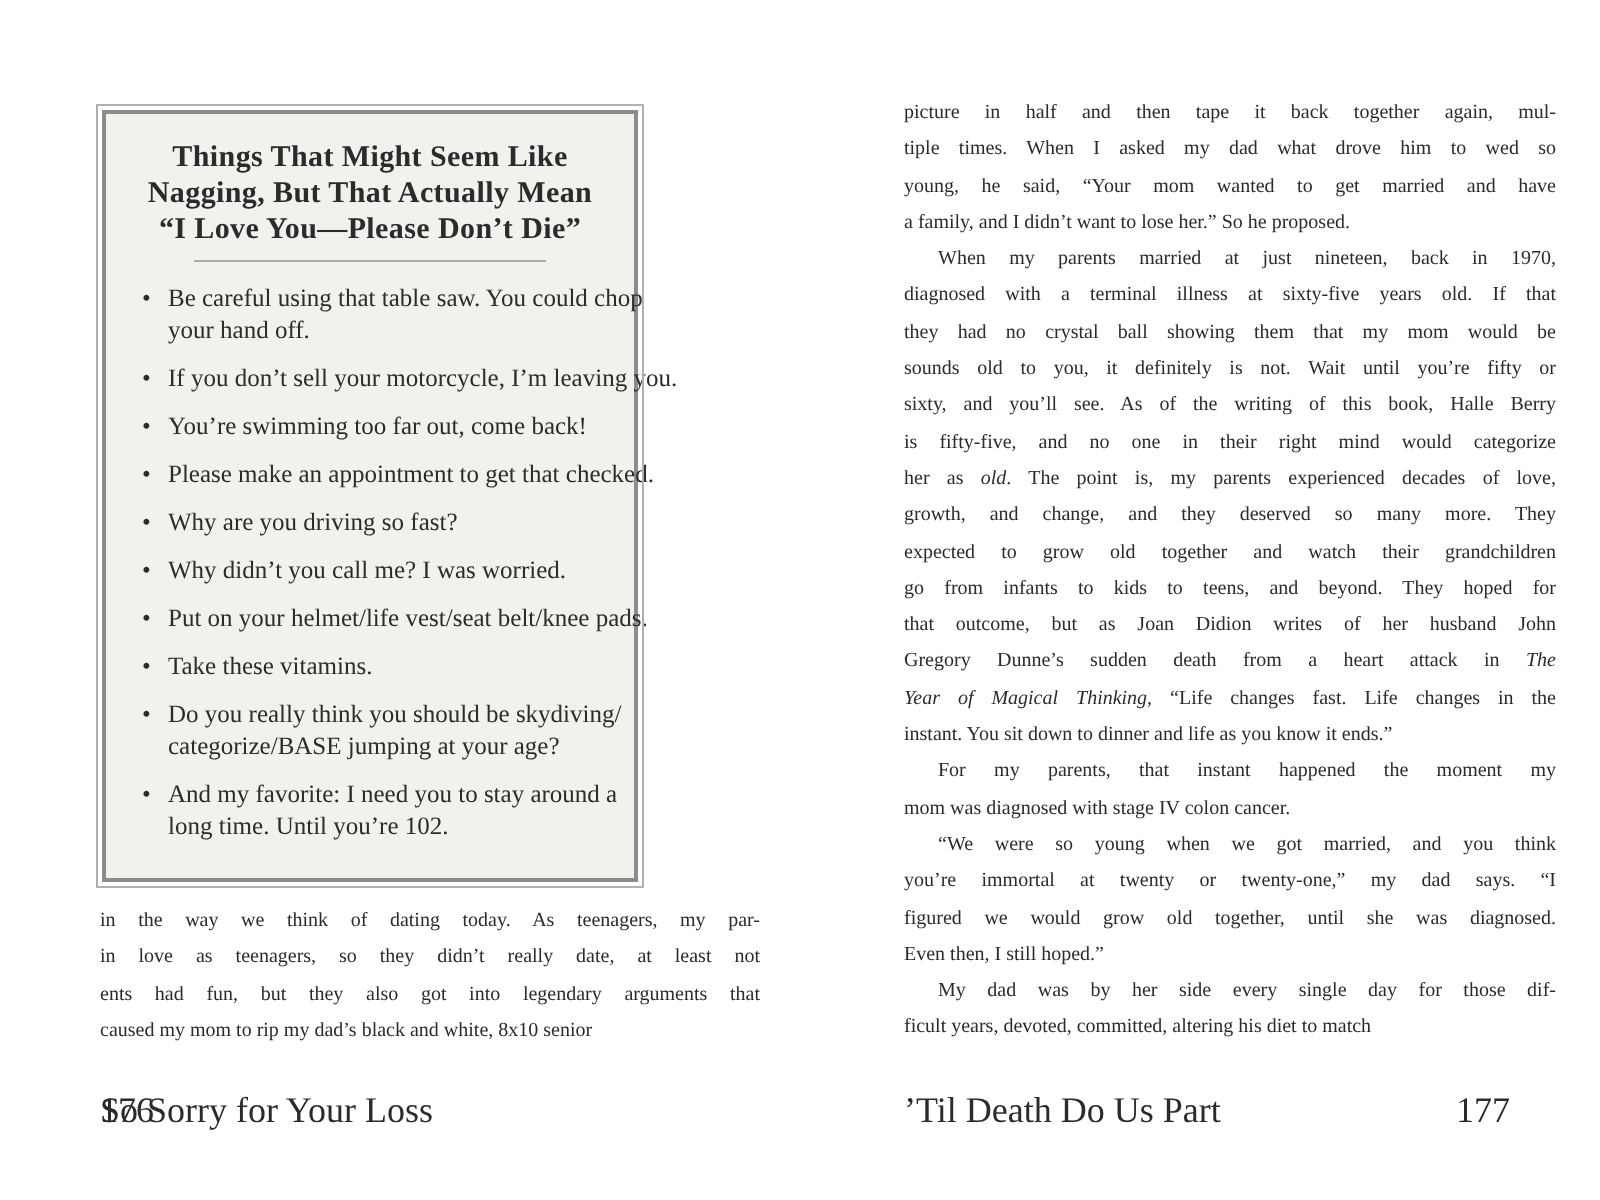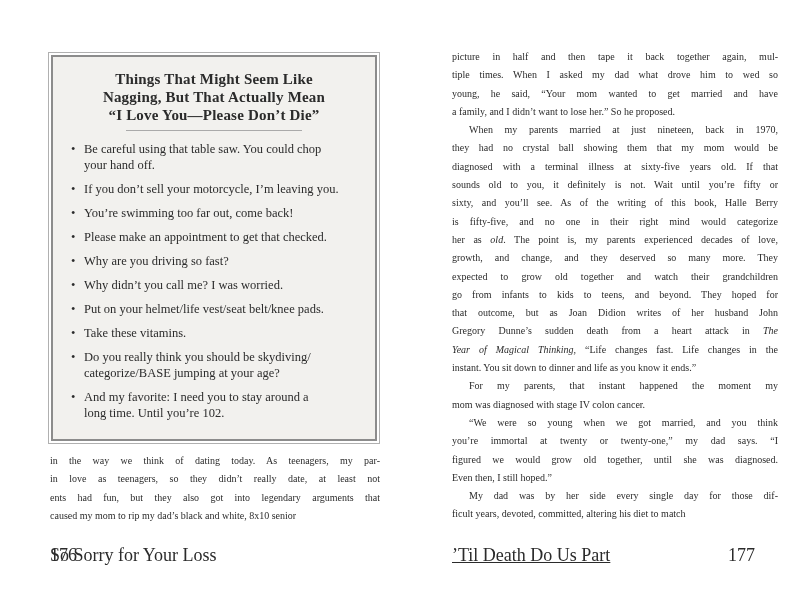--- a/index.html
+++ b/index.html
@@ -14,21 +14,21 @@
     overflow: hidden;
     font-family: "Liberation Serif", "DejaVu Serif", serif;
     color: var(--text-color, #2b2b2b);
   }
 
   
   .callout {
     position: absolute;
     left: 51px;
     top: 55px;
-    width: 326px;
+    width: 268px;
     box-sizing: border-box;
     background: var(--box-bg, #f2f1ee);
     border: 2px solid var(--box-border, #8c8c8c);
     outline: 1px solid var(--box-outer, #b0b0b0);
     outline-offset: 2px;
     padding: 13px 18px 10px 18px;
   }
   .callout-title {
     text-align: center;
     font-weight: bold;
@@ -99,21 +99,21 @@
   }
   #left-footer .page-num  { left: 0; }
   #right-footer .page-num { right: 23px; }
   .footer .running {
     position: absolute;
     top: 0;
     left: 0;
     right: 16px;
   }
   #left-footer .running  { padding-right: 42px; }
-  #right-footer .running { padding-right: 30px; text-decoration: underline; }
+  #right-footer .running { padding-right: 30px; }
 </style>
 </head>
 <body>
 
 <div>
 
   <div>
 
     <div class="callout">
       <div class="callout-title" id="callout-title">
@@ -206,22 +206,22 @@
 
     <div class="text-block" id="right-body">
         <div>
           <div class="pline">picture in half and then tape it back together again, mul-</div>
           <div class="pline">tiple times. When I asked my dad what drove him to wed so</div>
           <div class="pline">young, he said, “Your mom wanted to get married and have</div>
           <div class="pline no-just">a family, and I didn’t want to lose her.” So he proposed.</div>
         </div>
         <div>
           <div class="pline indent">When my parents married at just nineteen, back in 1970,</div>
+          <div class="pline">diagnosed with a terminal illness at sixty-five years old. If that</div>
           <div class="pline">they had no crystal ball showing them that my mom would be</div>
-          <div class="pline">diagnosed with a terminal illness at sixty-five years old. If that</div>
           <div class="pline">sounds old to you, it definitely is not. Wait until you’re fifty or</div>
           <div class="pline">sixty, and you’ll see. As of the writing of this book, Halle Berry</div>
           <div class="pline">is fifty-five, and no one in their right mind would categorize</div>
           <div class="pline">her as <i>old</i>. The point is, my parents experienced decades of love,</div>
           <div class="pline">growth, and change, and they deserved so many more. They</div>
           <div class="pline">expected to grow old together and watch their grandchildren</div>
           <div class="pline">go from infants to kids to teens, and beyond. They hoped for</div>
           <div class="pline">that outcome, but as Joan Didion writes of her husband John</div>
           <div class="pline">Gregory Dunne’s sudden death from a heart attack in <i>The</i></div>
           <div class="pline"><i>Year of Magical Thinking,</i> “Life changes fast. Life changes in the</div>

